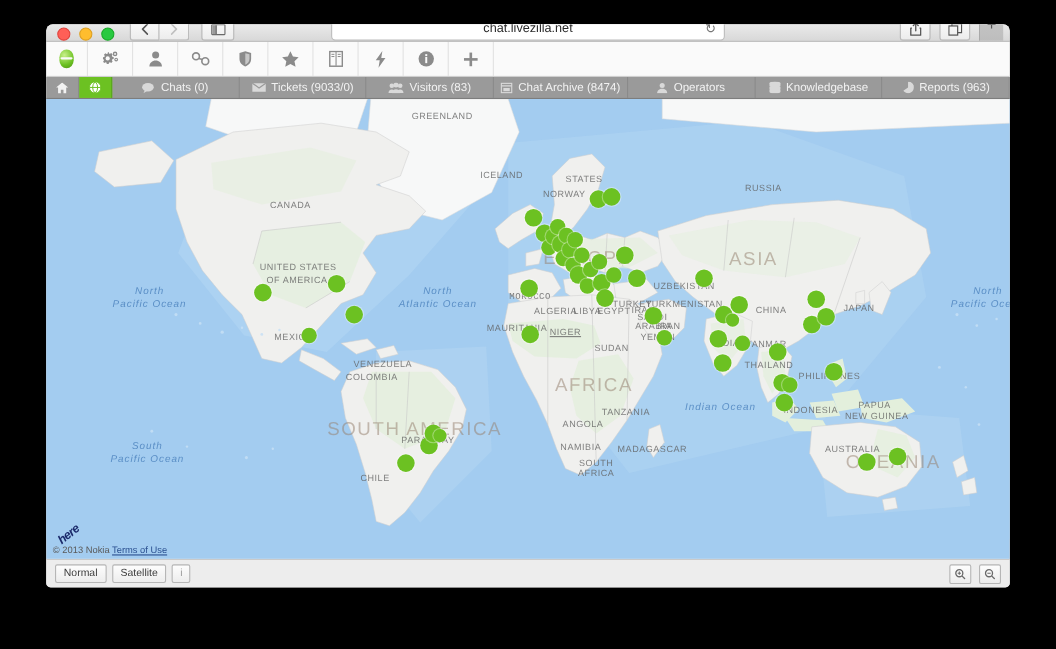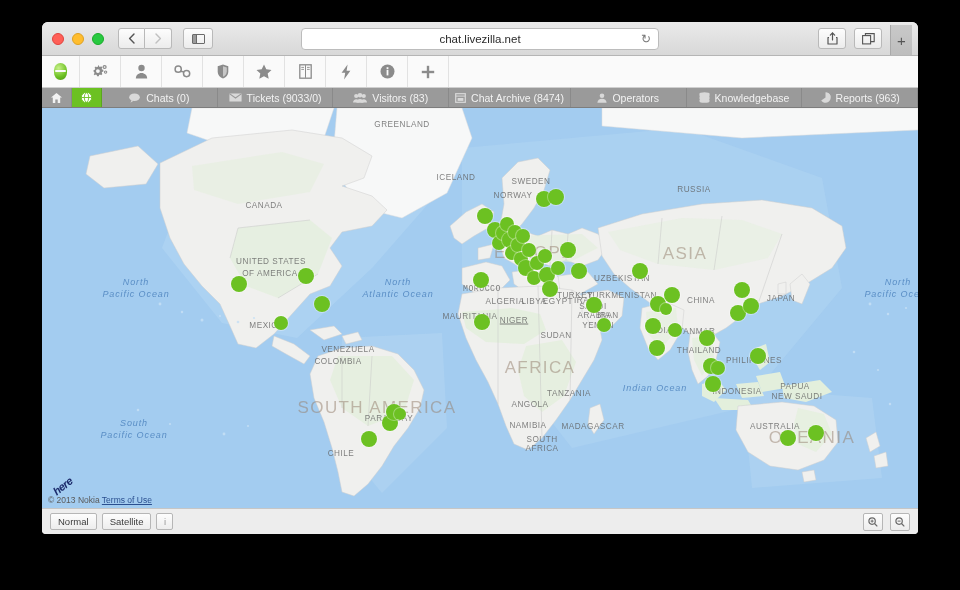--- a/index.html
+++ b/index.html
@@ -16,24 +16,24 @@
     width: 876px; height: 512px;
     background: #efefef;
     border-radius: 6px 6px 4px 4px;
     overflow: hidden;
     box-shadow: 0 3px 14px rgba(0,0,0,.55);
     display: flex; flex-direction: column;
   }
 
   
   #titlebar {
-    height: 34px;
+    height: 16px;
     background: linear-gradient(#eaeaea, #d8d8d8);
     border-bottom: 1px solid #b5b5b5;
-    display: flex; align-items: center;
+    display: flex; align-items: flex-end;
     padding: 0 6px 0 10px;
     position: relative; flex: none;
   }
   .traffic { display: flex; gap: 8px; align-items: center; }
   .light { width: 12px; height: 12px; border-radius: 50%; }
   .light.red    { background: #ff5f57; border: 1px solid #e0443e; }
   .light.yellow { background: #ffbd2e; border: 1px solid #dea123; }
   .light.green  { background: #28c940; border: 1px solid #1aab29; }
 
   .navgroup { display: flex; margin-left: 14px; }
@@ -494,21 +494,21 @@
       <div class="maplabel lbl-ocean" style="left: 356px; top: 180px;">North<br>Atlantic Ocean</div>
       <div class="maplabel lbl-ocean" style="left: 92px; top: 321px;">South<br>Pacific Ocean</div>
       <div class="maplabel lbl-ocean" style="left: 613px; top: 280px;">Indian Ocean</div>
       <div class="maplabel lbl-ocean" style="left: 856px; top: 180px;">North<br>Pacific Ocean</div>
       <div class="maplabel lbl-country" style="left: 360px; top: 16px;">GREENLAND</div>
       <div class="maplabel lbl-country" style="left: 414px; top: 69px;">ICELAND</div>
       <div class="maplabel lbl-country" style="left: 222px; top: 97px;">CANADA</div>
       <div class="maplabel lbl-country" style="left: 229px; top: 153px;">UNITED STATES</div>
       <div class="maplabel lbl-country" style="left: 228px; top: 165px;">OF AMERICA</div>
       <div class="maplabel lbl-country" style="left: 225px; top: 217px;">MEXICO</div>
-      <div class="maplabel lbl-country" style="left: 489px; top: 73px;">SWEDEN</div>
+      <div class="maplabel lbl-country" style="left: 489px; top: 73px;">STATES</div>
       <div class="maplabel lbl-country" style="left: 471px; top: 87px;">NORWAY</div>
       <div class="maplabel lbl-country" style="left: 306px; top: 241px;">VENEZUELA</div>
       <div class="maplabel lbl-country" style="left: 296px; top: 253px;">COLOMBIA</div>
       <div class="maplabel lbl-country" style="left: 347px; top: 310px;">PARAGUAY</div>
       <div class="maplabel lbl-country" style="left: 299px; top: 345px;">CHILE</div>
       <div class="maplabel lbl-country" style="left: 440px; top: 180px; font-family: Liberation Mono, monospace;">MOROCCO</div>
       <div class="maplabel lbl-country" style="left: 463px; top: 193px;">ALGERIA</div>
       <div class="maplabel lbl-country" style="left: 492px; top: 193px;">LIBYA</div>
       <div class="maplabel lbl-country" style="left: 516px; top: 193px;">EGYPT</div>
       <div class="maplabel lbl-country" style="left: 428px; top: 208px;">MAURITANIA</div>
@@ -530,21 +530,21 @@
       <div class="maplabel lbl-country" style="left: 543px; top: 192px;">IRAQ</div>
       <div class="maplabel lbl-country" style="left: 566px; top: 207px;">IRAN</div>
       <div class="maplabel lbl-country" style="left: 659px; top: 192px;">CHINA</div>
       <div class="maplabel lbl-country" style="left: 618px; top: 222px;">INDIA</div>
       <div class="maplabel lbl-country" style="left: 651px; top: 223px;">MYANMAR</div>
       <div class="maplabel lbl-country" style="left: 657px; top: 242px;">THAILAND</div>
       <div class="maplabel lbl-country" style="left: 739px; top: 190px;">JAPAN</div>
       <div class="maplabel lbl-country" style="left: 712px; top: 252px;">PHILIPPINES</div>
       <div class="maplabel lbl-country" style="left: 695px; top: 283px;">INDONESIA</div>
       <div class="maplabel lbl-country" style="left: 753px; top: 278px;">PAPUA</div>
-      <div class="maplabel lbl-country" style="left: 755px; top: 288px;">NEW SAUDI</div>
+      <div class="maplabel lbl-country" style="left: 755px; top: 288px;">NEW GUINEA</div>
       <div class="maplabel lbl-country" style="left: 733px; top: 318px;">AUSTRALIA</div>
       <div class="maplabel lbl-continent" style="left: 335px; top: 300px;">SOUTH AMERICA</div>
       <div class="maplabel lbl-continent" style="left: 492px; top: 145px;">EUROPE</div>
       <div class="maplabel lbl-continent" style="left: 498px; top: 260px;">AFRICA</div>
       <div class="maplabel lbl-continent" style="left: 643px; top: 146px;">ASIA</div>
       <div class="maplabel lbl-continent" style="left: 770px; top: 330px;">OCEANIA</div>
       <div class="marker" style="left: 197px; top: 176px; width: 16px; height: 16px; background: rgb(108, 193, 34);"></div>
       <div class="marker" style="left: 239px; top: 215px; width: 14px; height: 14px; background: rgb(108, 193, 34);"></div>
       <div class="marker" style="left: 264px; top: 168px; width: 16px; height: 16px; background: rgb(108, 193, 34);"></div>
       <div class="marker" style="left: 280px; top: 196px; width: 16px; height: 16px; background: rgb(108, 193, 34);"></div>

